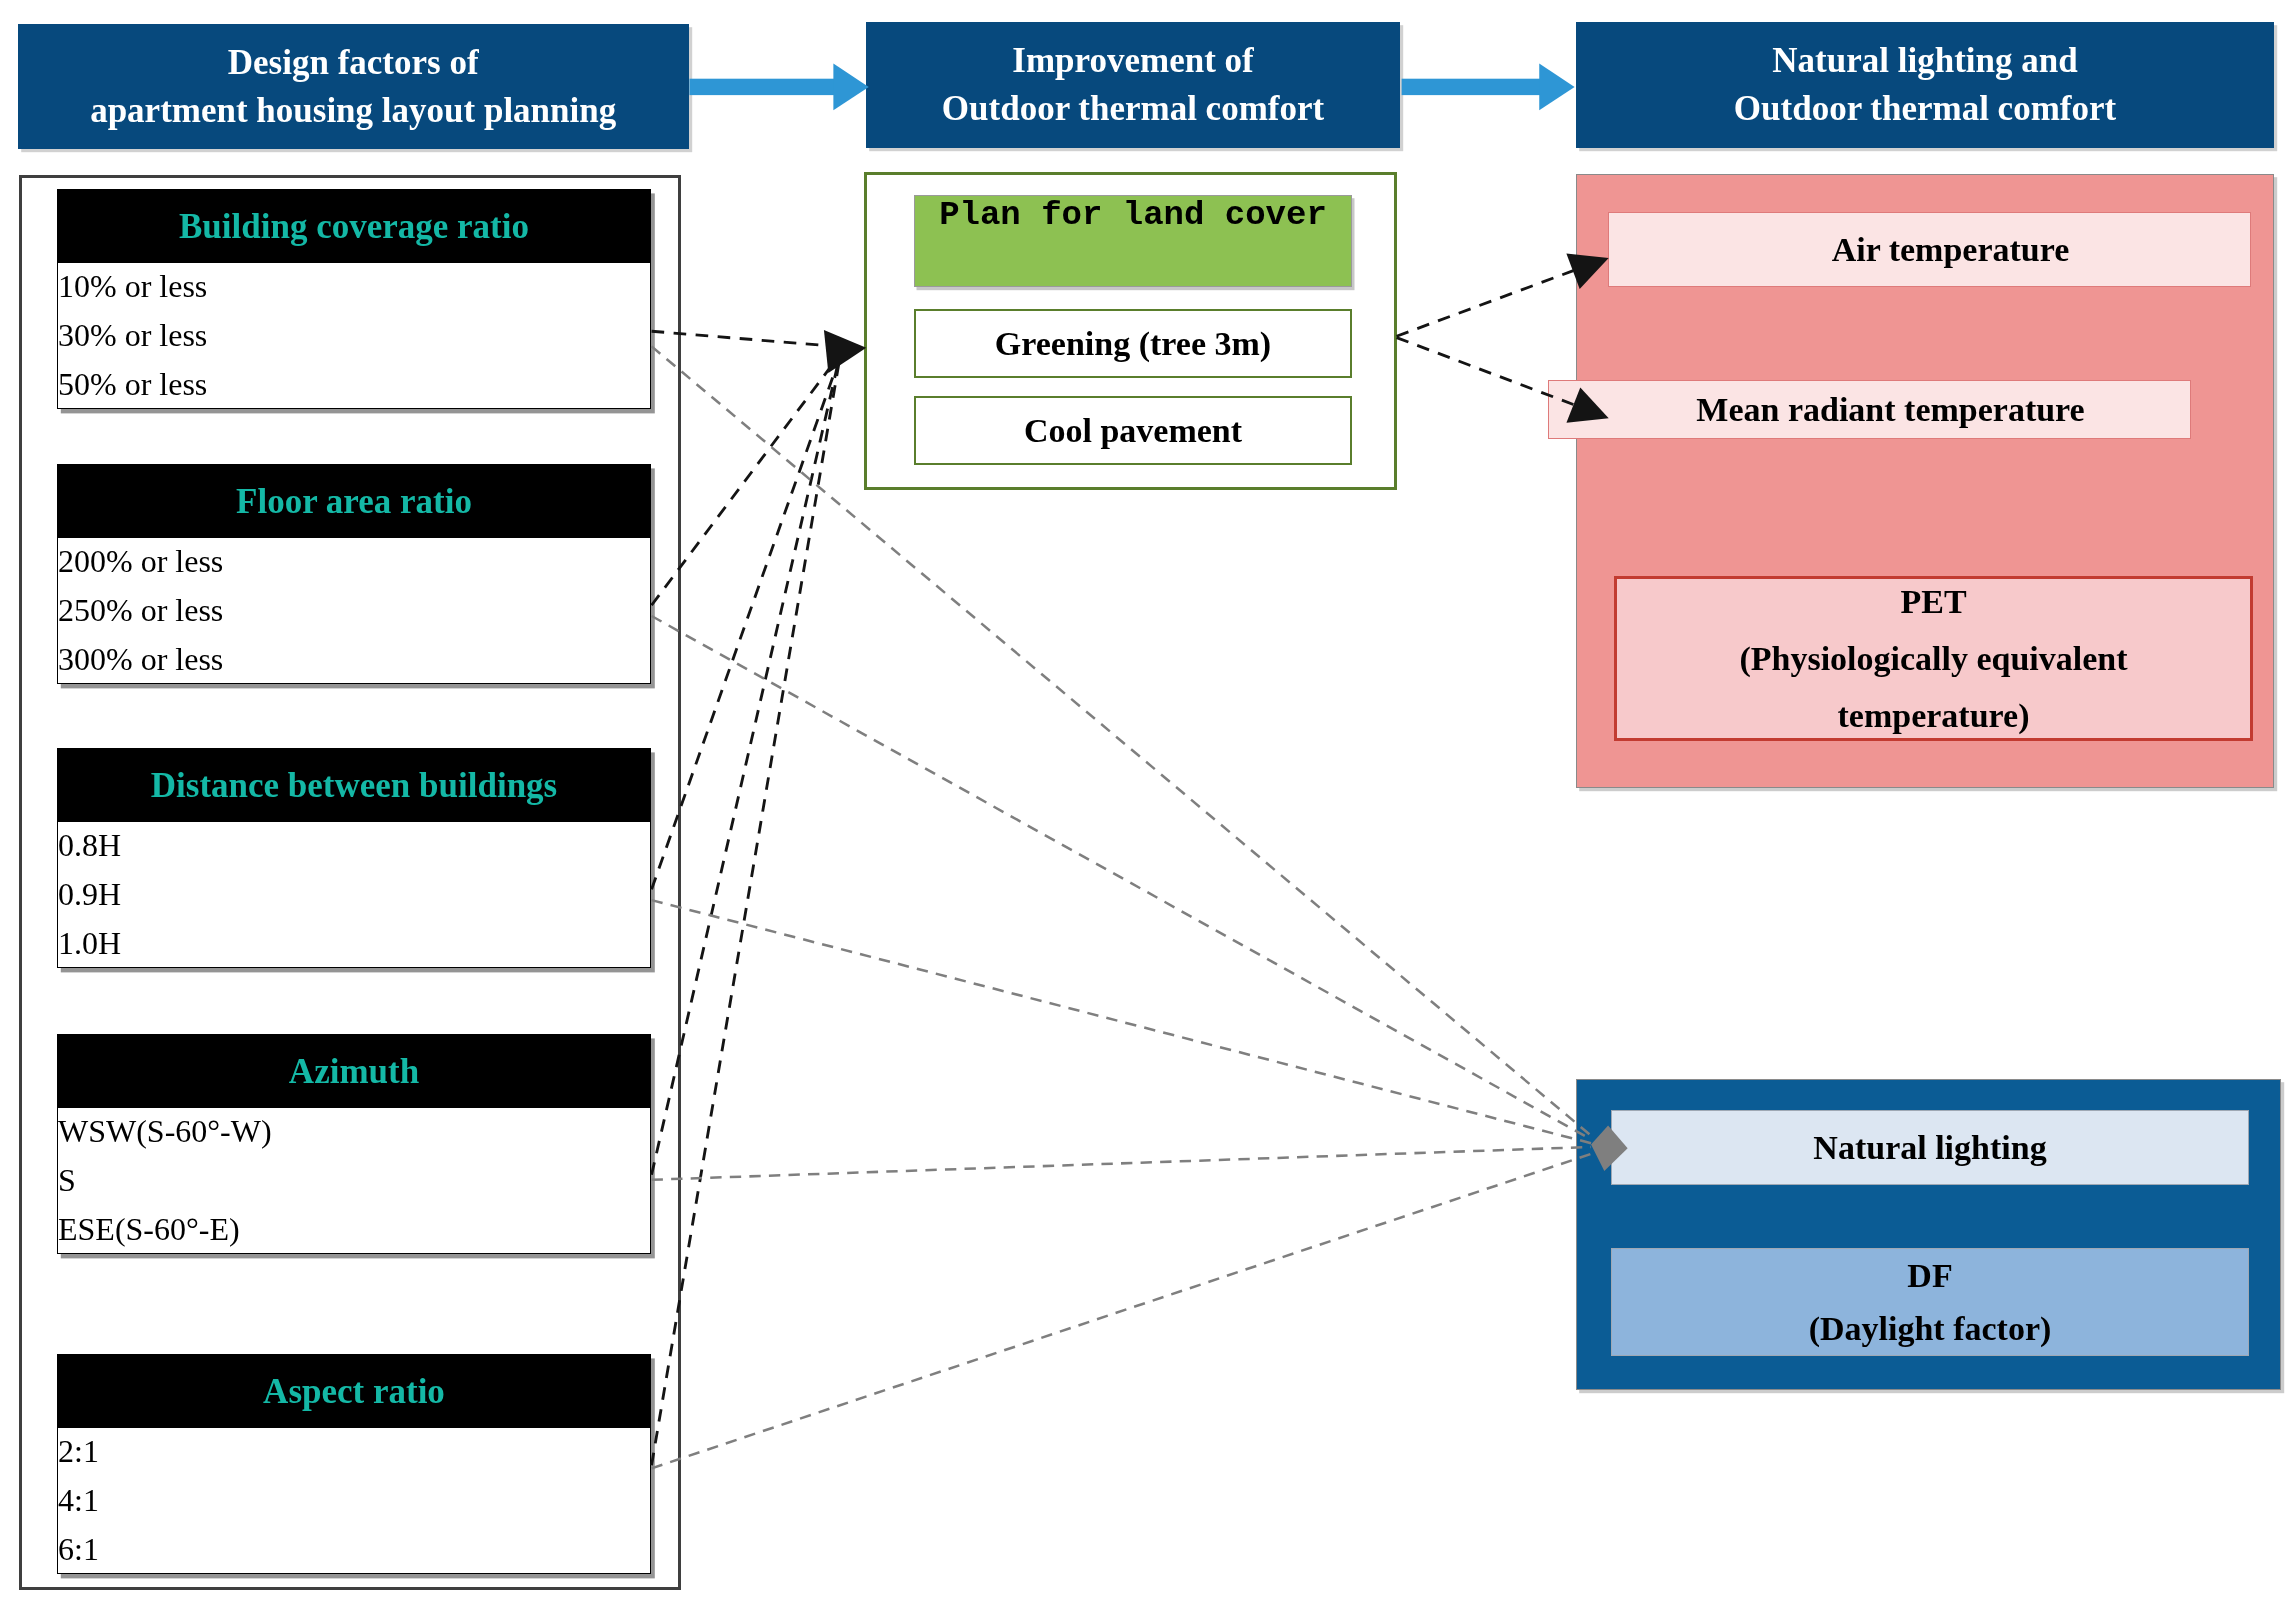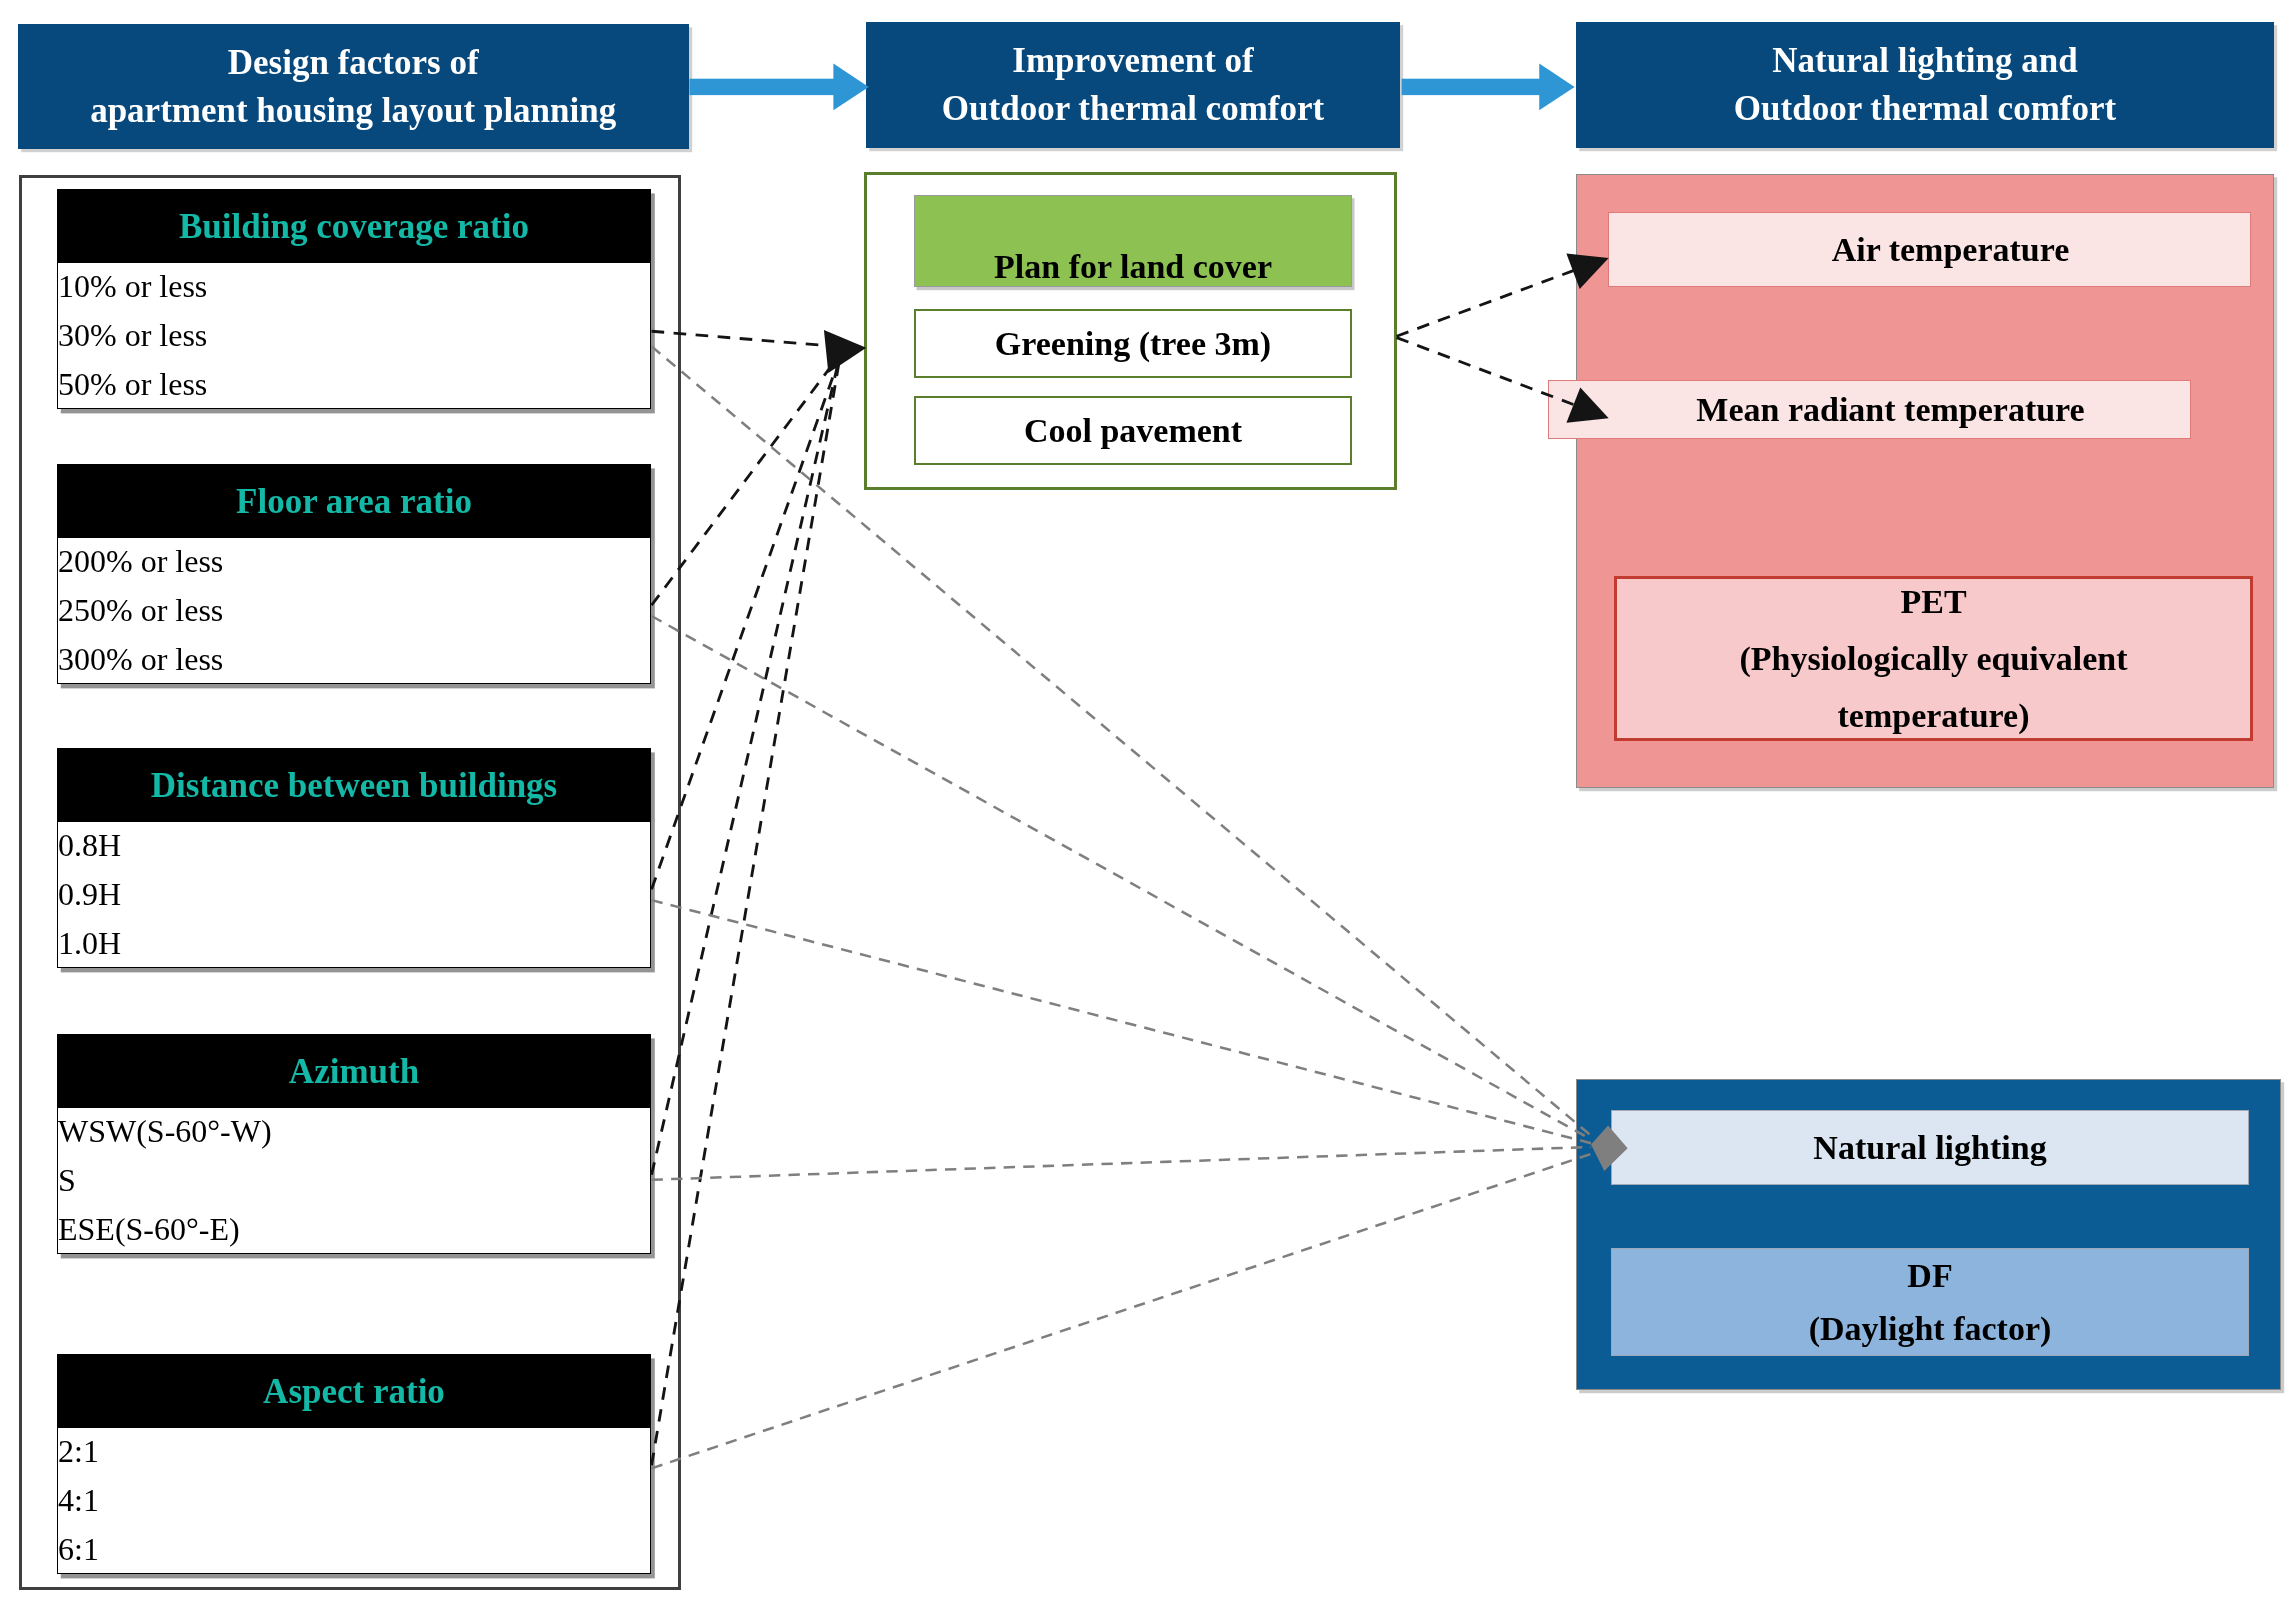--- a/index.html
+++ b/index.html
@@ -23,22 +23,22 @@
     height:73px;display:flex;align-items:center;justify-content:center;text-align:center;
   }
   .factor-body{
     height:145px;display:flex;flex-direction:column;justify-content:center;align-items:flex-start;
     font-size:32px;line-height:49px;text-align:center;background:#fff;
   }
   
   .green-frame{border:3.2px solid var(--green-border,#5A7E2C);background:#fff;}
   .green-filled{
     background:var(--green-fill,#8DC152);border:1.9px solid #9A9A9A;
-    display:flex;align-items:flex-end;justify-content:center;
-    font-weight:bold;font-size:34px;box-shadow:2.5px 3.2px 0 rgba(0,0,0,0.22);
+    display:flex;align-items:flex-start;justify-content:center;
+    font-weight:bold;font-size:34px;box-shadow:2.5px 3.2px 0 rgba(0,0,0,0.22);font-family:Liberation Mono, monospace;
   }
   .green-outline{
     background:#fff;border:2.5px solid var(--green-border,#5A7E2C);
     display:flex;align-items:center;justify-content:center;font-weight:bold;font-size:34px;
   }
   
   .thermal-frame{
     background:var(--thermal-fill,#EF9593);border:1.9px solid #8A8A8A;
     box-shadow:3.2px 3.2px 0 rgba(0,0,0,0.2);
   }

